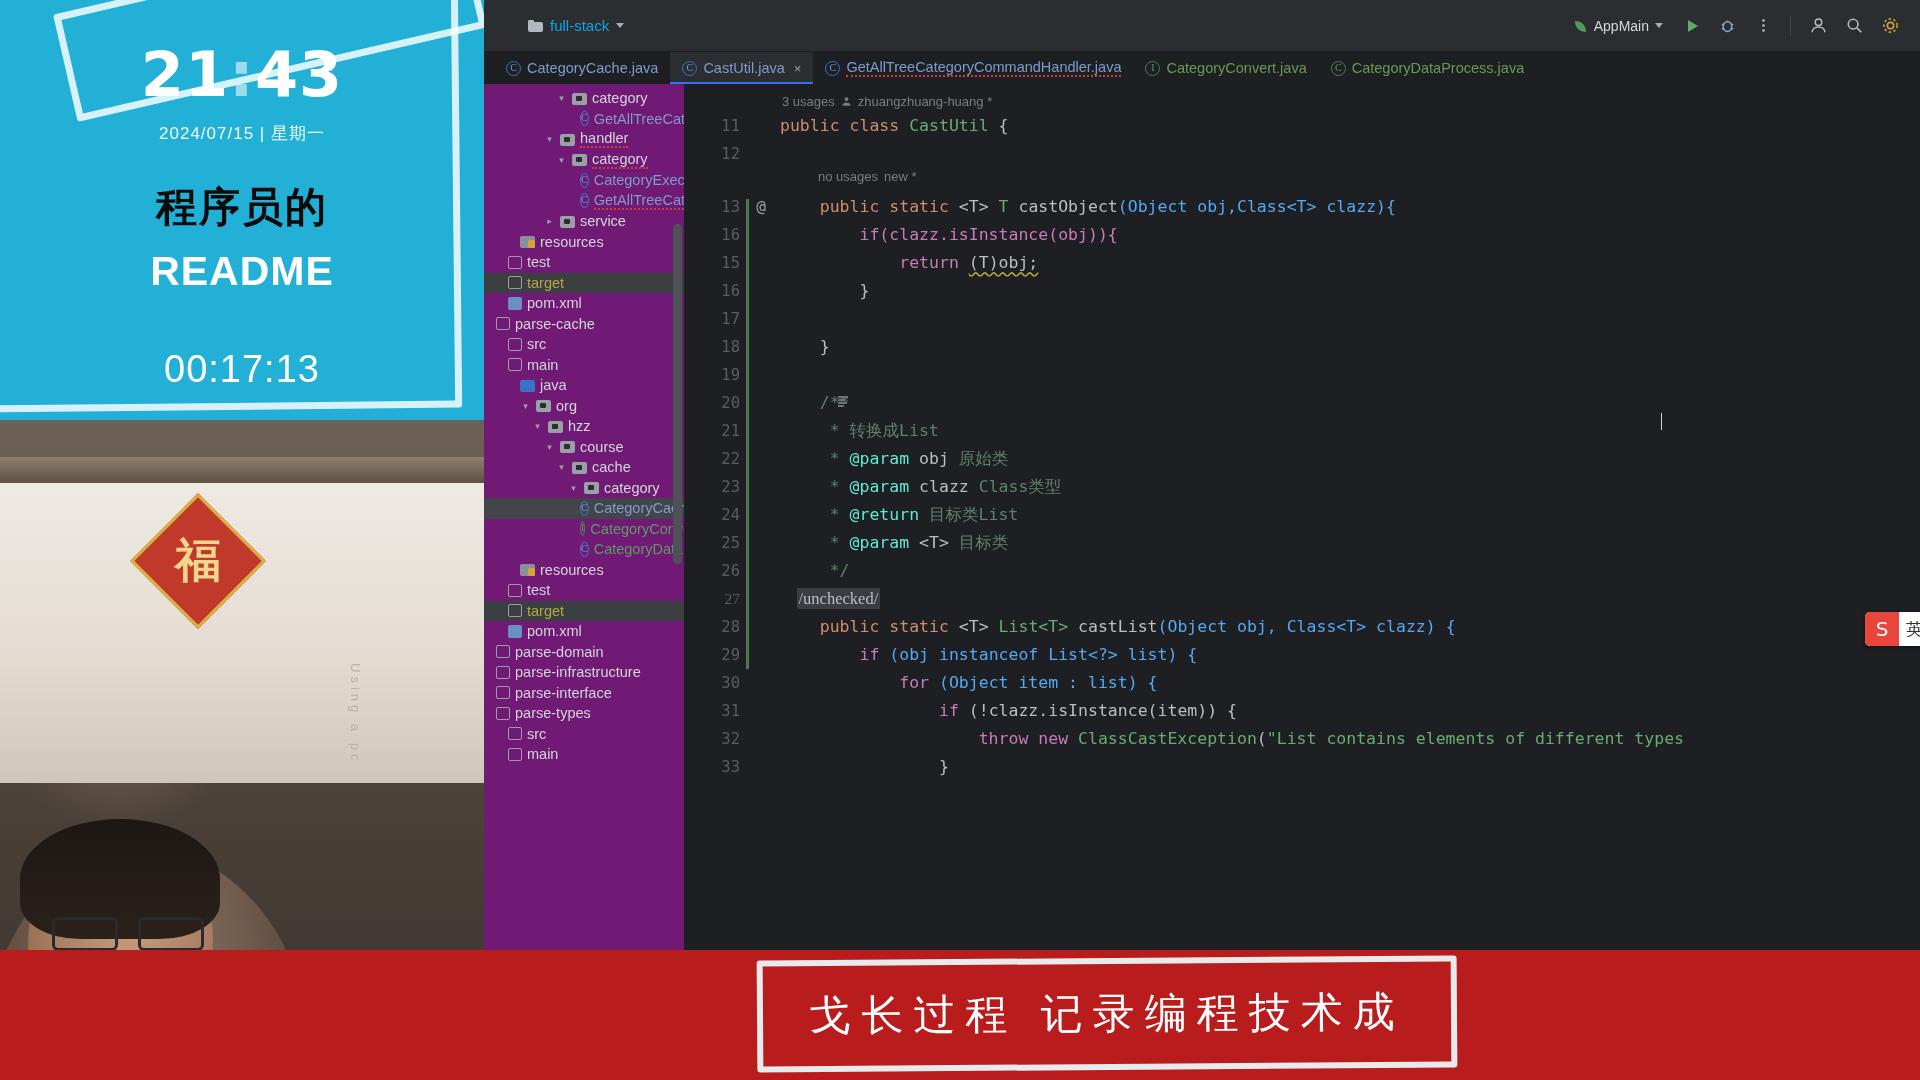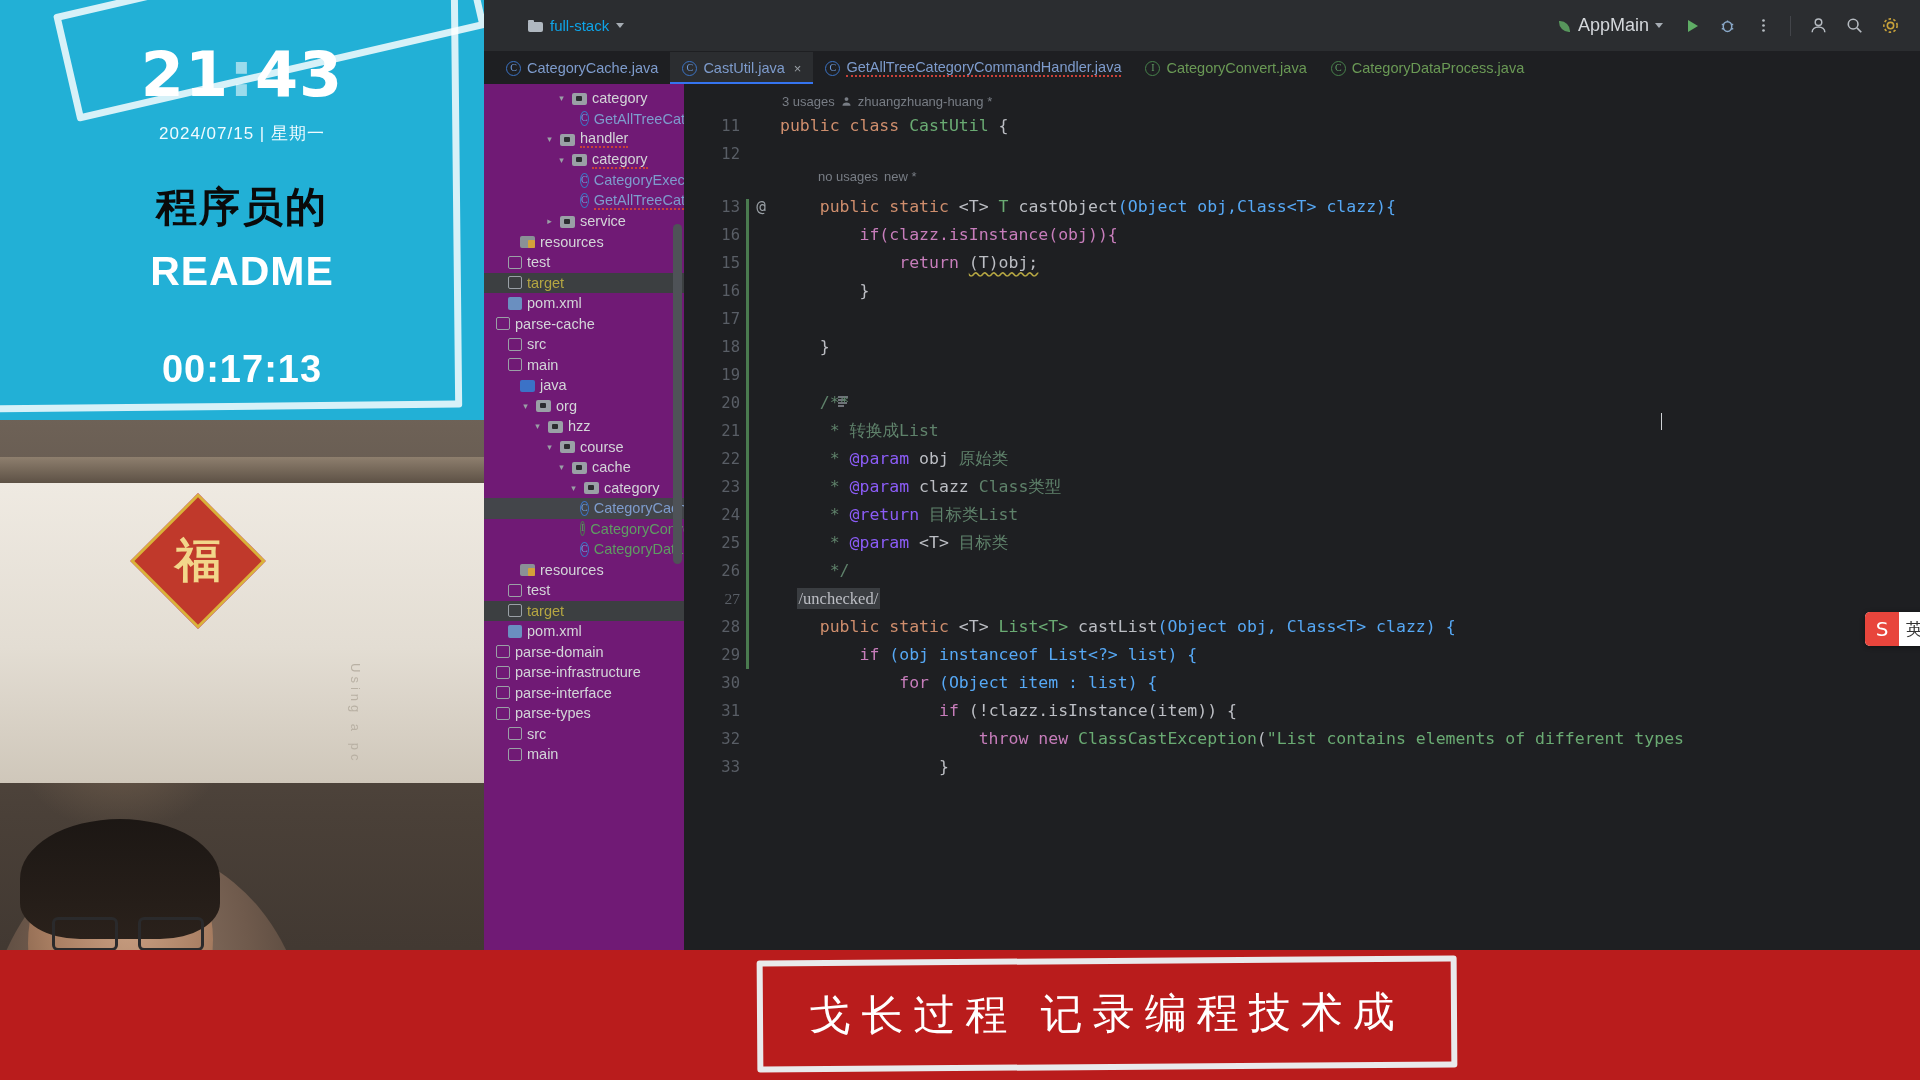--- a/index.html
+++ b/index.html
@@ -19,21 +19,21 @@
   .project-chip { display:flex; align-items:center; gap:7px; margin-left:36px;
                   font-size:15px; color:#0ea5e9; padding:4px 8px; border-radius:5px; }
   .folder-ico { width:15px; height:12px; position:relative; display:inline-block; }
   .folder-ico:before { content:""; position:absolute; left:0; top:2px; width:15px; height:10px;
                        background:#b0b8c0; border-radius:1px 2px 2px 2px; }
   .folder-ico:after { content:""; position:absolute; left:0; top:0; width:6px; height:3px;
                       background:#b0b8c0; border-radius:1px; }
   .chev { width:0;height:0;border-left:4px solid transparent;border-right:4px solid transparent;
           border-top:5px solid #a6acb3; display:inline-block; }
   .tb-right { margin-left:auto; display:flex; align-items:center; gap:4px; padding-right:14px; }
-  .runcfg { display:flex; align-items:center; gap:6px; font-size:18px; color:#d4d7db;
+  .runcfg { display:flex; align-items:center; gap:6px; font-size:14px; color:#d4d7db;
             padding:4px 8px; border-radius:5px; }
   .leaf-ico { width:14px;height:14px; position:relative; }
   .leaf-ico:before{content:"";position:absolute;left:1px;top:2px;width:11px;height:11px;
     background:#57965c;border-radius:0 10px 0 10px;}
   .tb-btn { width:32px;height:32px;border-radius:5px;display:flex;align-items:center;
             justify-content:center;color:#b6bbc1; }
   .tri-run { width:0;height:0;border-left:10px solid #5fad65;
              border-top:6px solid transparent;border-bottom:6px solid transparent;margin-left:3px;}
   .sep-v { width:1px;height:20px;background:#43454a;margin:0 7px; }
 
@@ -96,21 +96,21 @@
          flex:none; }
   .foldmark { width:22px; flex:none; color:#6e737b; font-size:12px; text-align:center; }
   .code { padding-left:8px; }
   
   .kw   { color:#cf8e6d; }
   .kw2  { color:#c77dbb; }
   .typ  { color:#56a8f5; }
   .cls  { color:#6aab73; }
   .str  { color:#6aab73; }
   .cmt2 { color:#5f826b; }
-  .tag  { color:#8b5cf6; }
+  .tag  { color:#5eead4; }
   .pln  { color:#bcbec4; }
   .wave { text-decoration:underline wavy #b5a642; text-underline-offset:3px; }
   .hl-unchecked { background:#3a3d41; padding:1px 2px; }
   .gutter-bar { position:absolute; left:62px; top:115px; width:3px; height:470px;
                 background:#4a7a4f; }
   .caret-i { position:absolute; width:1px; height:17px; background:#cfd2d6; }
 
   
   .statusbar { height:36px; background:#1e1f22; border-top:1px solid #2b2d30;
                display:flex; align-items:center; font-size:14.5px; color:#a9adb3;
@@ -179,21 +179,21 @@
            font-family:"DejaVu Sans", sans-serif; }
   .clock .colon { opacity:.55; }
   .cdate { position:absolute; left:0; right:0; top:122px; text-align:center; color:#f0fbff;
            font-size:17px; letter-spacing:1px; }
   .ctitle-cn { position:absolute; left:0; right:0; top:180px; text-align:center; color:#0a0a0a;
                font-size:41px; font-weight:bold; letter-spacing:2px;
                font-family:"DejaVu Sans", sans-serif; }
   .ctitle-en { position:absolute; left:0; right:0; top:248px; text-align:center; color:#fff;
                font-size:41px; font-weight:bold; letter-spacing:1px; }
   .ctimer { position:absolute; left:0; right:0; top:348px; text-align:center; color:#fff;
-            font-size:38px; font-weight:bold; letter-spacing:1px; }
+            font-size:38px; font-weight:normal; letter-spacing:1px; }
 
   
   .subtitle-wrap { position:absolute; left:0; bottom:0; width:1920px; height:130px;
                    background:#b91c1c; }
   .subtitle-box { position:absolute; left:757px; bottom:10px; width:700px; height:112px;
                   border:6px solid #e9eaec; border-radius:3px;
                   display:flex; align-items:center; justify-content:center; overflow:hidden;
                   transform:rotate(-0.4deg); }
   .subtitle-text { color:#fff; font-size:42px; letter-spacing:10px; white-space:nowrap;
                    font-family:"DejaVu Sans", sans-serif; }

